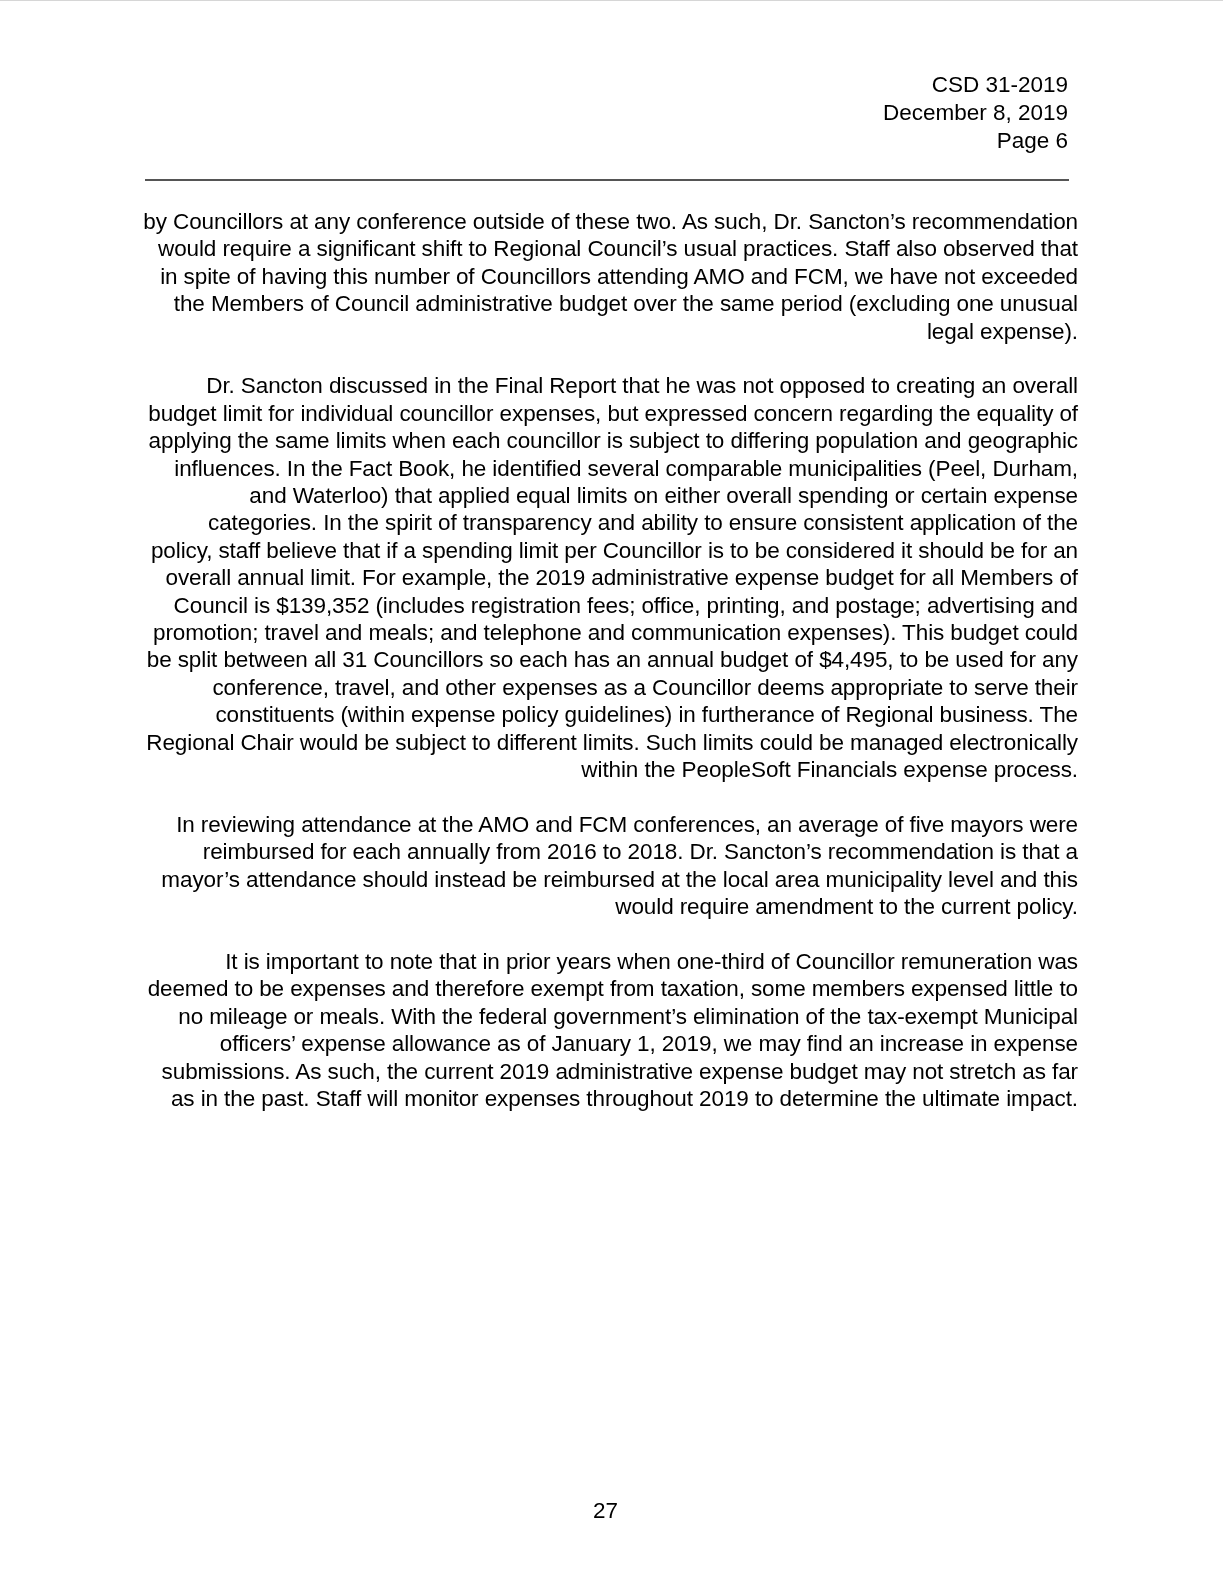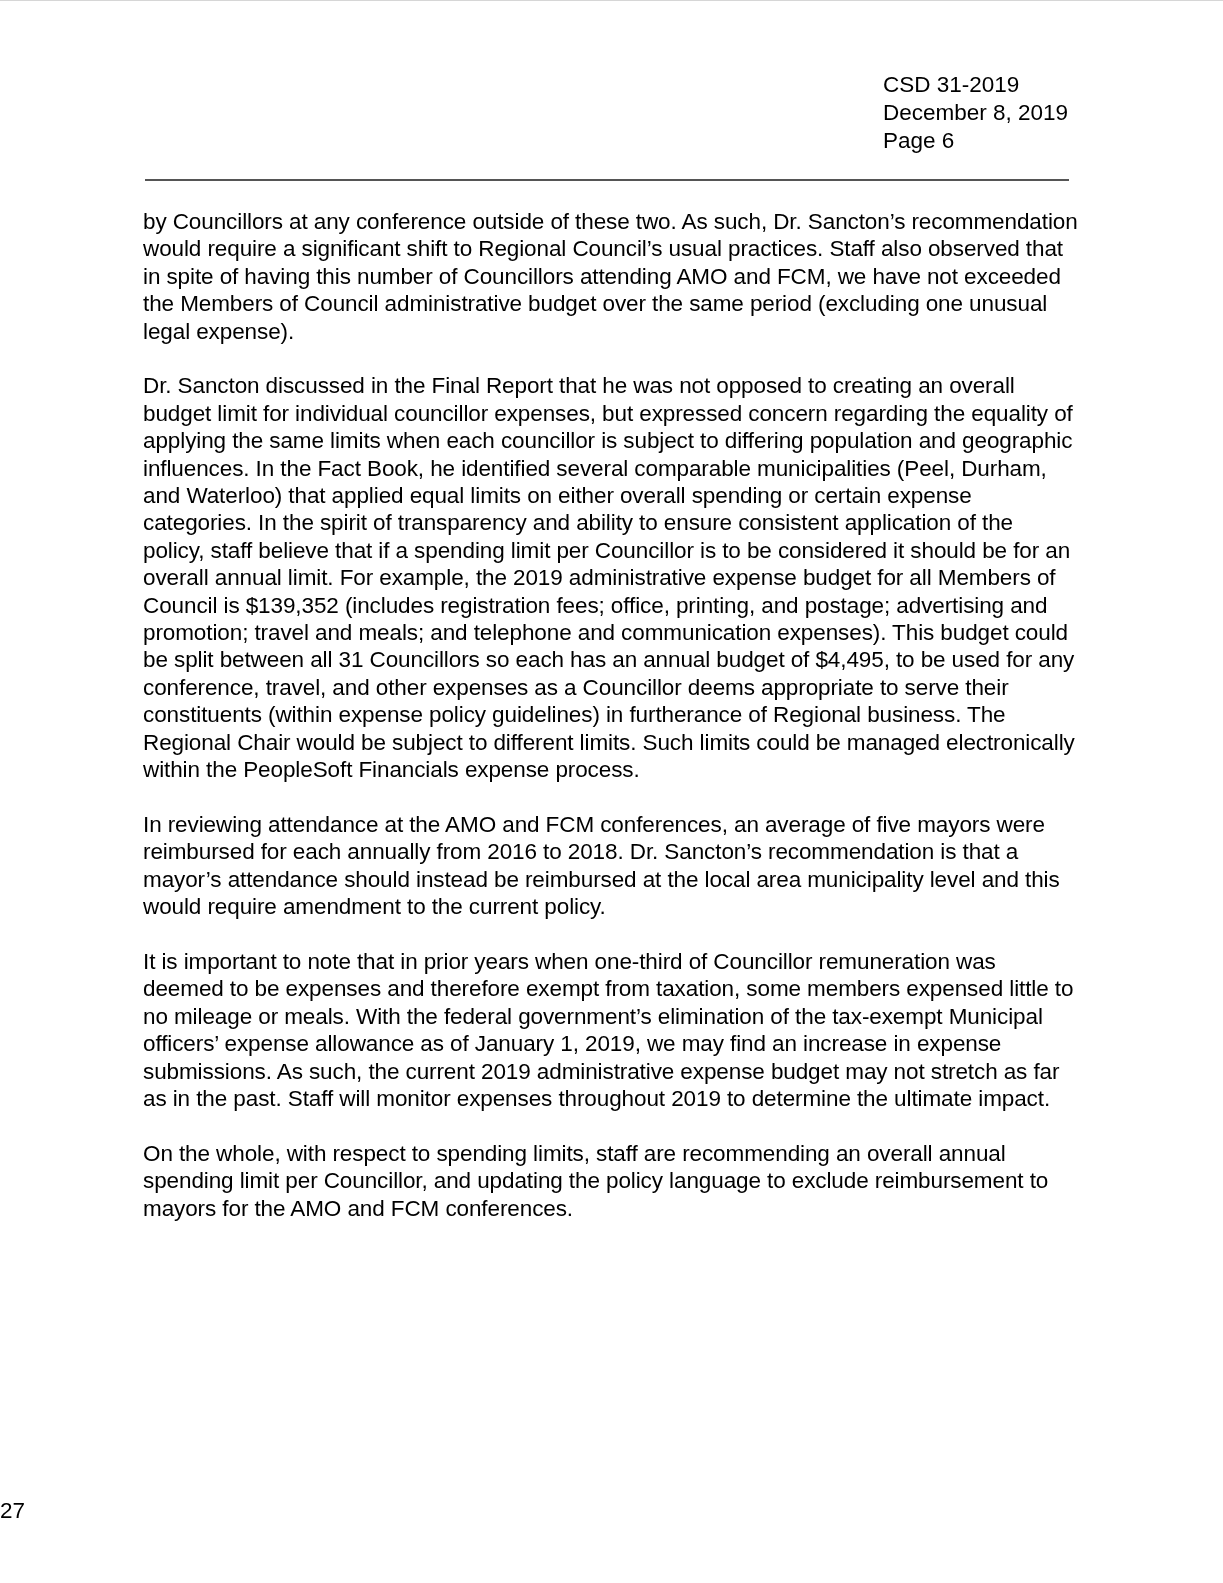--- a/index.html
+++ b/index.html
@@ -14,20 +14,21 @@
       overflow: hidden;
       border-top: 1px solid #d6d6d6;
       box-sizing: border-box;
       font-family: "Liberation Sans", sans-serif;
       color: #000000;
     }
     .header {
       position: absolute;
       top: 70px;
       right: 155px;
+      text-align: right;
       font-size: 22.5px;
       line-height: 28px;
     }
     .rule {
       position: absolute;
       top: 178px;
       left: 145px;
       width: 924px;
       height: 0;
       border-top: 2px solid #555555;
@@ -36,41 +37,42 @@
       position: absolute;
       top: 207px;
       left: 143px;
       width: 935px;
       font-size: 22.5px;
       line-height: 27.4px;
       letter-spacing: -0.1px;
     }
     .body-text p {
       margin: 0 0 27.4px 0;
+      text-align: right;
     }
     .page-number {
       position: absolute;
       top: 1497px;
       left: 0;
       width: 1211px;
+      text-align: center;
       font-size: 22.5px;
     }
   </style>
 </head>
 <body>
 
 <div class="header">
   <div>CSD 31-2019</div>
   <div>December 8, 2019</div>
   <div>Page 6</div>
 </div>
 
 <div class="rule"></div>
 
 <div class="body-text">
   <p>by Councillors at any conference outside of these two.  As such, Dr. Sancton’s recommendation would require a significant shift to Regional Council’s usual practices. Staff also observed that in spite of having this number of Councillors attending AMO and FCM, we have not exceeded the Members of Council administrative budget over the same period (excluding one unusual legal expense).</p>
   <p>Dr. Sancton discussed in the Final Report that he was not opposed to creating an overall budget limit for individual councillor expenses, but expressed concern regarding the equality of applying the same limits when each councillor is subject to differing population and geographic influences.  In the Fact Book, he identified several comparable municipalities (Peel, Durham, and Waterloo) that applied equal limits on either overall spending or certain expense categories.  In the spirit of transparency and ability to ensure consistent application of the policy, staff believe that if a spending limit per Councillor is to be considered it should be for an overall annual limit.  For example, the 2019 administrative expense budget for all Members of Council is $139,352 (includes registration fees; office, printing, and postage; advertising and promotion; travel and meals; and telephone and communication expenses).  This budget could be split between all 31 Councillors so each has an annual budget of $4,495, to be used for any conference, travel, and other expenses as a Councillor deems appropriate to serve their constituents (within expense policy guidelines) in furtherance of Regional business. The Regional Chair would be subject to different limits.  Such limits could be managed electronically within the PeopleSoft Financials expense process.</p>
   <p>In reviewing attendance at the AMO and FCM conferences, an average of five mayors were reimbursed for each annually from 2016 to 2018. Dr. Sancton’s recommendation is that a mayor’s attendance should instead be reimbursed at the local area municipality level and this would require amendment to the current policy.</p>
   <p>It is important to note that in prior years when one-third of Councillor remuneration was deemed to be expenses and therefore exempt from taxation, some members expensed little to no mileage or meals.  With the federal government’s elimination of the tax-exempt Municipal officers’ expense allowance as of January 1, 2019, we may find an increase in expense submissions.  As such, the current 2019 administrative expense budget may not stretch as far as in the past.  Staff will monitor expenses throughout 2019 to determine the ultimate impact.</p>
-  <p>On the whole, with respect to spending limits, staff are recommending an overall annual spending limit per Councillor, and updating the policy language to exclude reimbursement to mayors for the AMO and FCM conferences.</p>
 </div>
 
 <div class="page-number">27</div>
 
 </body></html>

